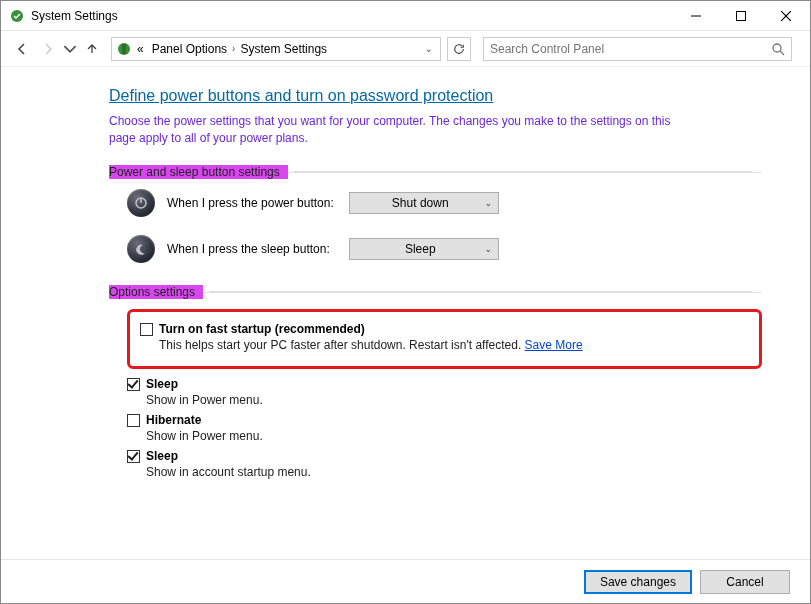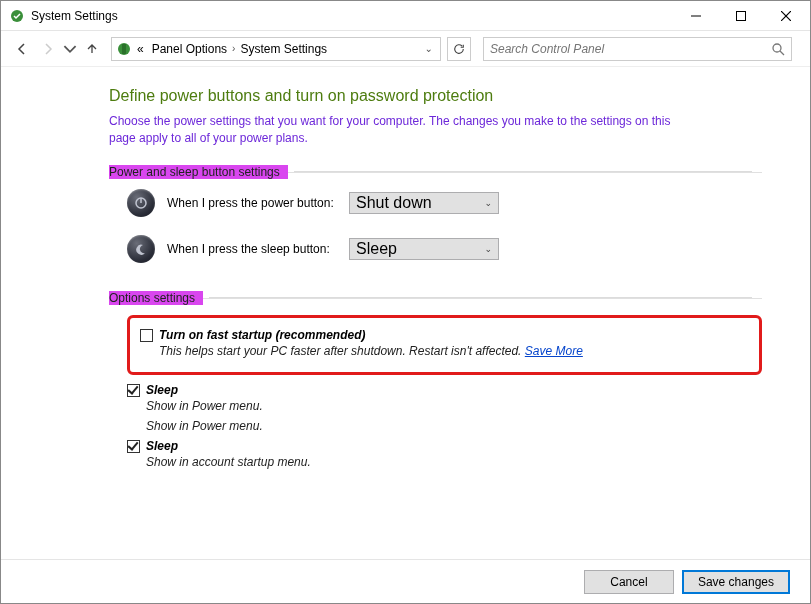--- a/index.html
+++ b/index.html
@@ -93,36 +93,36 @@
       display: flex;
       align-items: center;
       padding: 0 6px;
       background: #fff;
     }
     .search-box input {
       border: none;
       outline: none;
       flex: 1;
       font-size: 12px;
-      font-style: italic;
       color: #777;
       background: transparent;
     }
     .search-icon {
       width: 14px; height: 14px;
       color: #777;
     }
     .content {
       padding: 20px 48px 0 108px;
     }
     .page-heading {
-      color: #4d7c0f;
+      color: #0369a1;
       font-size: 16px;
       font-weight: 400;
       margin-bottom: 8px;
+      text-decoration: underline;
     }
     .page-desc {
       font-size: 12px;
       color: #6d28d9;
       line-height: 1.4;
       margin-bottom: 18px;
       max-width: 570px;
     }
     .section-title {
       font-size: 12px;
@@ -182,28 +182,27 @@
       width: 150px;
       height: 22px;
       border: 1px solid #adadaf;
       background: #e1e1e1;
       display: flex;
       align-items: center;
       padding: 0 6px;
       cursor: pointer;
       position: relative;
     }
-    .dropdown .dd-text { flex: 1; font-size: 16px; }
+    .dropdown .dd-text { flex: 1; font-size: 12px; text-align: center; }
     .dropdown .dd-caret {
       font-size: 9px;
       color: #444;
     }
     .shutdown-settings {
       padding-left: 18px;
-      font-style: italic;
     }
     .highlight-box {
       border: 3px solid #e11b1b;
       border-radius: 6px;
       padding: 6px 10px 8px 10px;
       margin-bottom: 8px;
     }
     .chk-row {
       display: flex;
       align-items: flex-start;
@@ -359,21 +358,21 @@
             <circle cx="7" cy="7" r="5" fill="none" stroke="#c0c4d0" stroke-width="1.5"></circle>
             <line x1="7" y1="2" x2="7" y2="7" stroke="#c0c4d0" stroke-width="1.5"></line>
           </svg>
       </div>
       <span class="setting-label">When I press the power button:</span>
       <div class="dropdown">
         <span class="dd-text">Shut down</span>
         <span class="dd-caret">⌄</span>
       </div>
     </div>
-    <div class="setting-row" style="margin-bottom:12px;">
+    <div class="setting-row" style="margin-bottom:6px;">
       <div class="round-icon">
         <svg viewBox="0 0 14 14">
             <path d="M9 3a5 5 0 1 0 2 8 4 4 0 0 1-2-8z" fill="#c0c4d0"></path>
           </svg>
       </div>
       <span class="setting-label">When I press the sleep button:</span>
       <div class="dropdown">
         <span class="dd-text">Sleep</span>
         <span class="dd-caret">⌄</span>
       </div>
@@ -394,26 +393,30 @@
         <span>This helps start your PC faster after shutdown. Restart isn't affected. </span><span class="learn-more">Save More</span>
       </div>
     </div>
 
     <div class="chk-row">
       <div class="chk checked"></div>
       <span class="chk-label">Sleep</span>
     </div>
     <div class="chk-desc">Show in Power menu.</div>
 
+    <div class="chk-row">
+      <div class="chk"></div>
+      <span class="chk-label">Hibernate</span>
+    </div>
     <div class="chk-desc">Show in Power menu.</div>
 
     <div class="chk-row">
       <div class="chk checked"></div>
       <span class="chk-label">Sleep</span>
     </div>
     <div class="chk-desc">Show in account startup menu.</div>
   </div>
 </div>
 
 <div class="footer-bar">
+  <button class="win-button primary">Save changes</button>
   <button class="win-button">Cancel</button>
-  <button class="win-button primary">Save changes</button>
 </div>
 
 </body></html>

